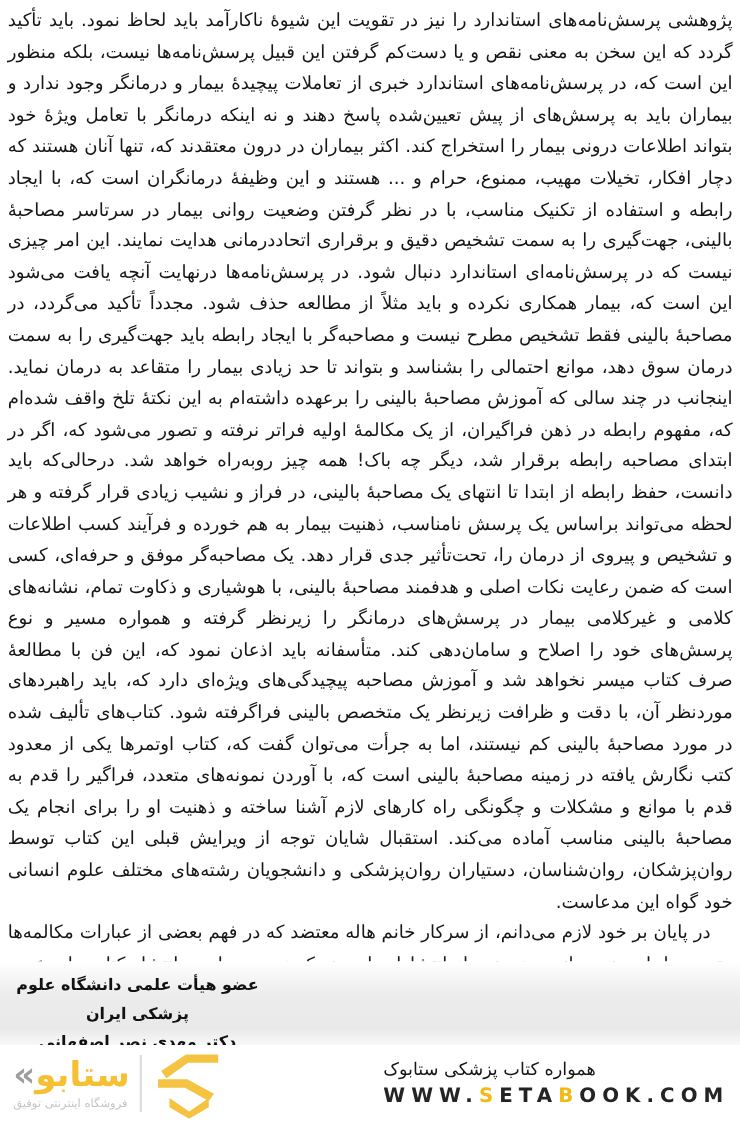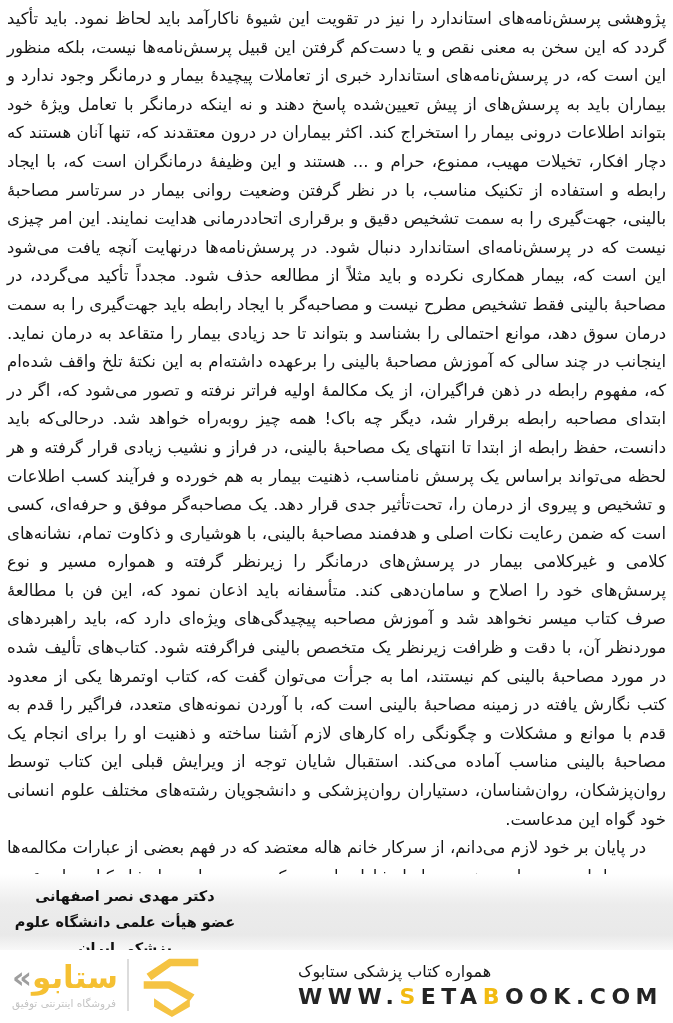--- a/index.html
+++ b/index.html
@@ -41,37 +41,37 @@
   }
   .logo { display:flex; align-items:center; gap:9px; }
   .logo-icon { flex:0 0 auto; }
   .logo-divider { width:2px; height:52px; background:#dcdcdc; }
   .wordmark-block { display:flex; flex-direction:column; align-items:flex-end; direction:rtl; }
   .wordmark { font-size:31px; font-weight:bold; color:#F5C032; line-height:34px; letter-spacing:0.5px; }
   .wordmark .glyph-k { color:#9E9E9E; unicode-bidi:bidi-override; direction:ltr; font-weight:bold; }
   .tagline { font-size:10.5px; color:#c4c4c4; margin-top:3px; letter-spacing:0.5px; }
   .store-block { display:flex; flex-direction:column; align-items:flex-end; direction:rtl; }
   .store-title { font-size:16px; color:#161616; font-weight:500; line-height:24px; }
-  .website { direction:ltr; font-size:22px; font-weight:bold; letter-spacing:5.5px; color:#242424; line-height:26px; }
+  .website { direction:ltr; font-size:18px; font-weight:bold; letter-spacing:5.5px; color:#242424; line-height:26px; }
   .website .accent { color:#F2BB13; }
 </style>
 </head>
 <body>
 
 <div class="page">
 
   <div class="content">
     <p>پژوهشی پرسش‌نامه‌های استاندارد را نیز در تقویت این شیوهٔ ناکارآمد باید لحاظ نمود. باید تأکید گردد که این سخن به معنی نقص و یا دست‌کم گرفتن این قبیل پرسش‌نامه‌ها نیست، بلکه منظور این است که، در پرسش‌نامه‌های استاندارد خبری از تعاملات پیچیدهٔ بیمار و درمانگر وجود ندارد و بیماران باید به پرسش‌های از پیش تعیین‌شده پاسخ دهند و نه اینکه درمانگر با تعامل ویژهٔ خود بتواند اطلاعات درونی بیمار را استخراج کند. اکثر بیماران در درون معتقدند که، تنها آنان هستند که دچار افکار، تخیلات مهیب، ممنوع، حرام و ... هستند و این وظیفهٔ درمانگران است که، با ایجاد رابطه و استفاده از تکنیک مناسب، با در نظر گرفتن وضعیت روانی بیمار در سرتاسر مصاحبهٔ بالینی، جهت‌گیری را به سمت تشخیص دقیق و برقراری اتحاددرمانی هدایت نمایند. این امر چیزی نیست که در پرسش‌نامه‌ای استاندارد دنبال شود. در پرسش‌نامه‌ها درنهایت آنچه یافت می‌شود این است که، بیمار همکاری نکرده و باید مثلاً از مطالعه حذف شود. مجدداً تأکید می‌گردد، در مصاحبهٔ بالینی فقط تشخیص مطرح نیست و مصاحبه‌گر با ایجاد رابطه باید جهت‌گیری را به سمت درمان سوق دهد، موانع احتمالی را بشناسد و بتواند تا حد زیادی بیمار را متقاعد به درمان نماید. اینجانب در چند سالی که آموزش مصاحبهٔ بالینی را برعهده داشته‌ام به این نکتهٔ تلخ واقف شده‌ام که، مفهوم رابطه در ذهن فراگیران، از یک مکالمهٔ اولیه فراتر نرفته و تصور می‌شود که، اگر در ابتدای مصاحبه رابطه برقرار شد، دیگر چه باک! همه چیز روبه‌راه خواهد شد. درحالی‌که باید دانست، حفظ رابطه از ابتدا تا انتهای یک مصاحبهٔ بالینی، در فراز و نشیب زیادی قرار گرفته و هر لحظه می‌تواند براساس یک پرسش نامناسب، ذهنیت بیمار به هم خورده و فرآیند کسب اطلاعات و تشخیص و پیروی از درمان را، تحت‌تأثیر جدی قرار دهد. یک مصاحبه‌گر موفق و حرفه‌ای، کسی است که ضمن رعایت نکات اصلی و هدفمند مصاحبهٔ بالینی، با هوشیاری و ذکاوت تمام، نشانه‌های کلامی و غیرکلامی بیمار در پرسش‌های درمانگر را زیرنظر گرفته و همواره مسیر و نوع پرسش‌های خود را اصلاح و سامان‌دهی کند. متأسفانه باید اذعان نمود که، این فن با مطالعهٔ صرف کتاب میسر نخواهد شد و آموزش مصاحبه پیچیدگی‌های ویژه‌ای دارد که، باید راهبردهای موردنظر آن، با دقت و ظرافت زیرنظر یک متخصص بالینی فراگرفته شود. کتاب‌های تألیف شده در مورد مصاحبهٔ بالینی کم نیستند، اما به جرأت می‌توان گفت که، کتاب اوتمرها یکی از معدود کتب نگارش یافته در زمینه مصاحبهٔ بالینی است که، با آوردن نمونه‌های متعدد، فراگیر را قدم به قدم با موانع و مشکلات و چگونگی راه کارهای لازم آشنا ساخته و ذهنیت او را برای انجام یک مصاحبهٔ بالینی مناسب آماده می‌کند. استقبال شایان توجه از ویرایش قبلی این کتاب توسط روان‌پزشکان، روان‌شناسان، دستیاران روان‌پزشکی و دانشجویان رشته‌های مختلف علوم انسانی خود گواه این مدعاست.</p>
     <p class="indented">در پایان بر خود لازم می‌دانم، از سرکار خانم هاله معتضد که در فهم بعضی از عبارات مکالمه‌ها مترجم را یاری نموده‌اند و همچنین از انتشارات ارجمند که زحمت چاپ و انتشار کتاب را برعهده گرفته‌اند تشکر و قدردانی نموده و از خداوند متعال توفیق آنان را آرزو نمایم.</p>
   </div>
 
   <div class="sig-band">
     <div class="signature">
+      <div>عضو هیأت علمی دانشگاه علوم پزشکی ایران</div>
       <div>دکتر مهدی نصر اصفهانی</div>
-      <div>عضو هیأت علمی دانشگاه علوم پزشکی ایران</div>
     </div>
   </div>
 
   <div class="footer">
 
     <div class="logo">
       <div class="wordmark-block">
         <div class="wordmark">
           <span>ستابو</span><span class="glyph-k">«</span>
         </div>

